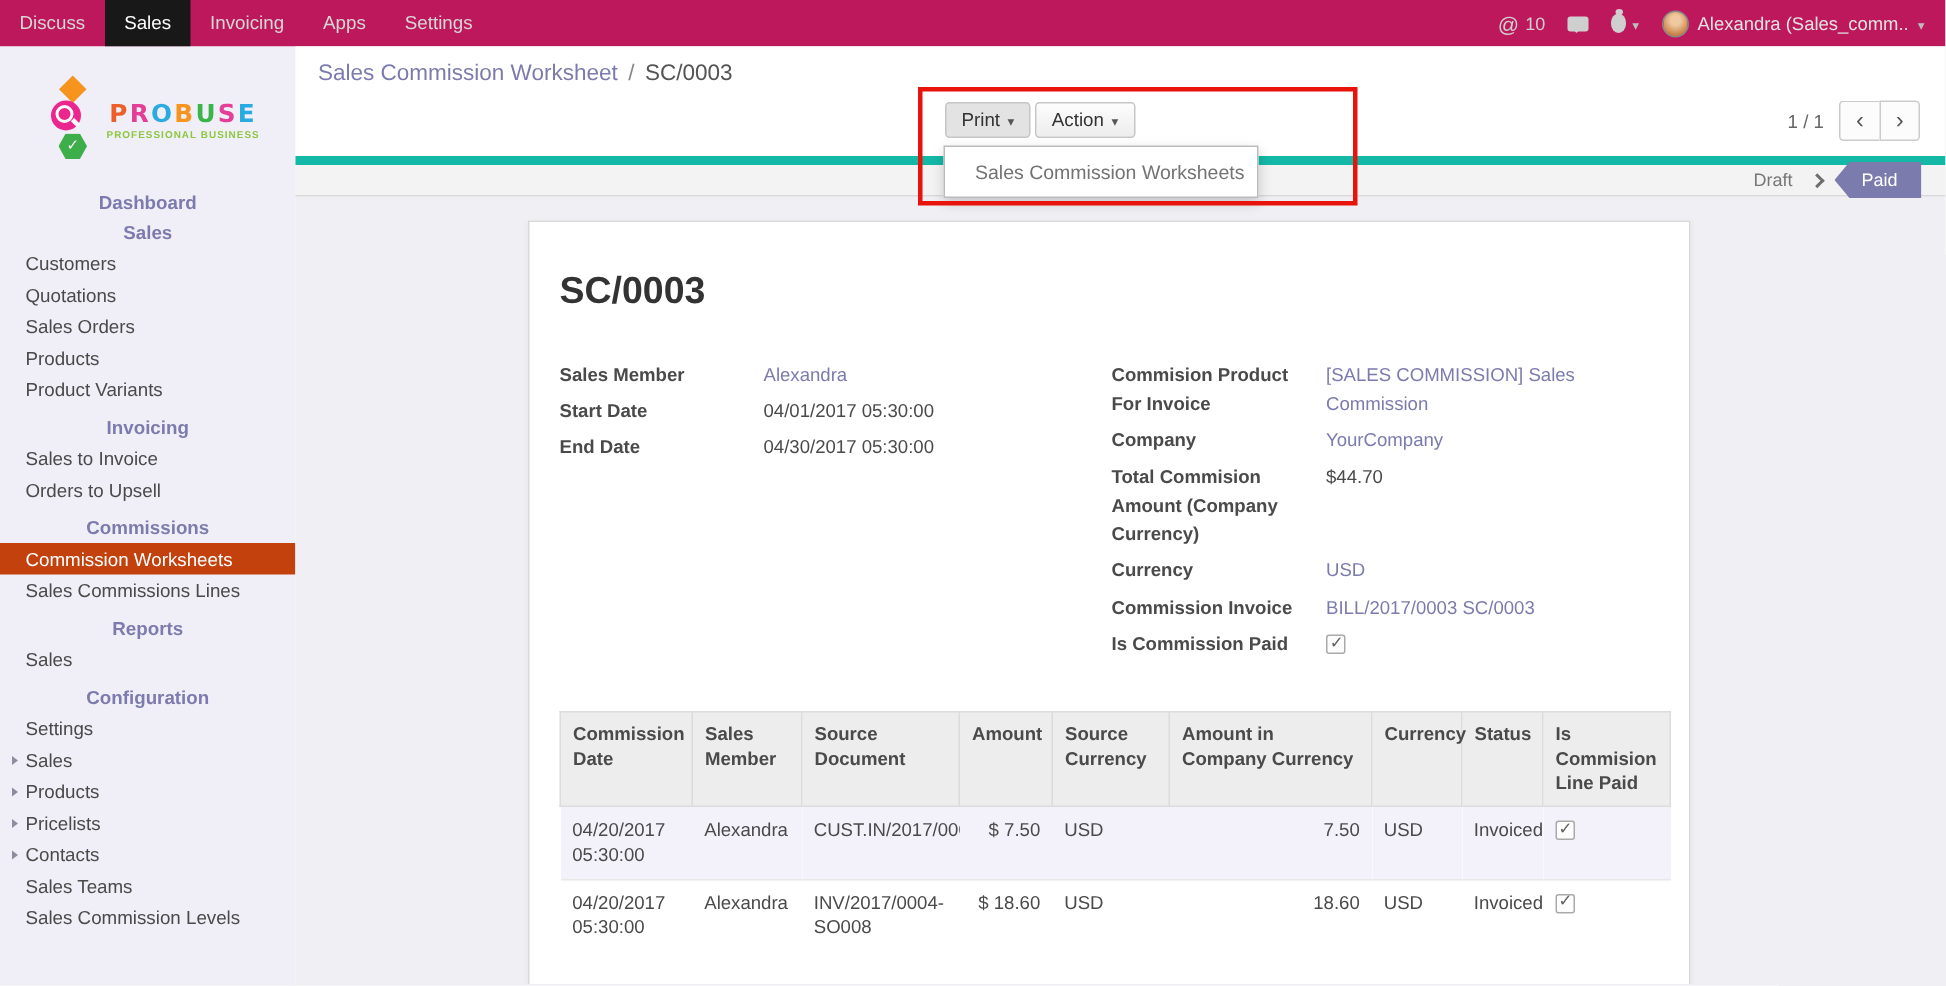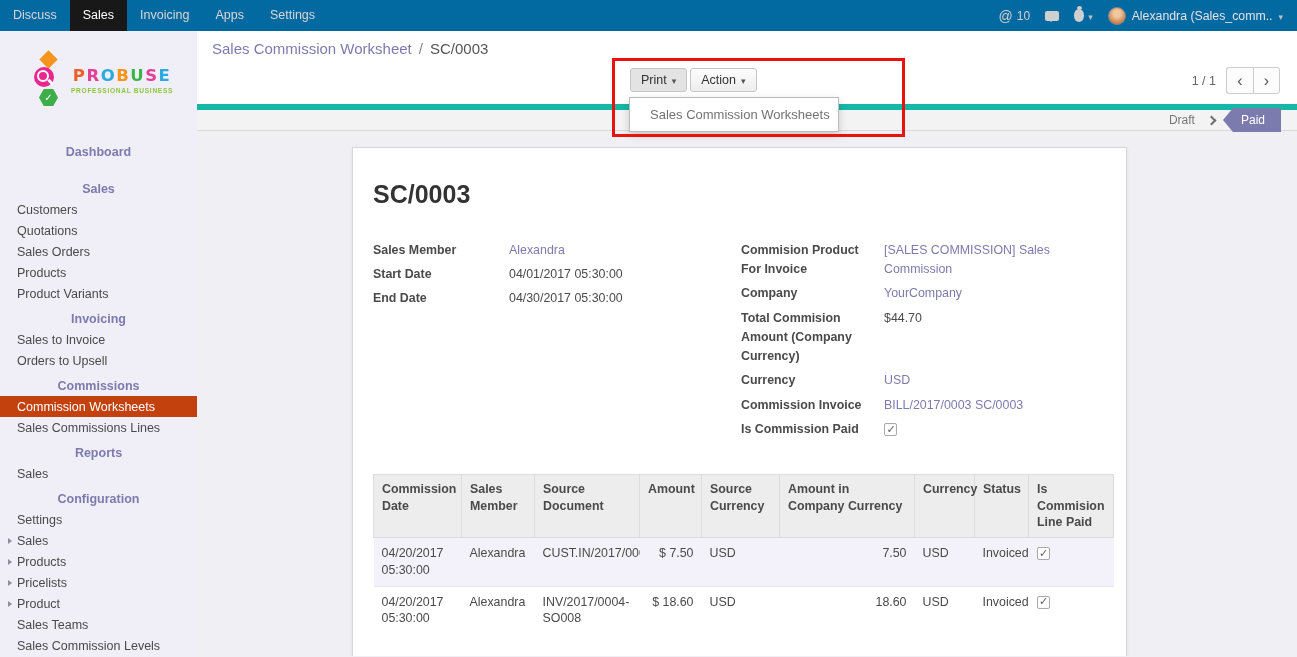--- a/index.html
+++ b/index.html
@@ -1,21 +1,21 @@
 <!DOCTYPE html>
 <html><head>
 <meta charset="utf-8">
 <style>
   * { margin:0; padding:0; box-sizing:border-box; }
   html,body { width:1297px; height:657px; }
   body { font-family:"Liberation Sans",sans-serif; background:#fff; overflow:hidden; }
   .app { width:1297px; height:657px; display:flex; flex-direction:column; }
 
   
-  .topbar { height:31px; flex:0 0 31px; background:#0369a1; display:flex; align-items:stretch; color:#d6d6d6; font-size:12.5px;justify-content:space-between; }
+  .topbar { height:31px; flex:0 0 31px; background:#be185d; display:flex; align-items:stretch; color:#d6d6d6; font-size:12.5px;justify-content:space-between; }
   .tb-menu { display:flex; }
   .tb-item { padding:0 13px; line-height:31px; cursor:pointer; }
   .tb-item.active { background:#181818; color:#fff; }
   .tb-right { margin-left:auto; display:flex; align-items:center; gap:15px; padding-right:14px; }
   .tb-mention { display:flex; align-items:center; gap:4px; cursor:pointer; }
   .at-icon::before { content:"@"; font-size:14px; color:#cfcfcf; }
   .mention-count { font-size:12px; color:#cfcfcf; }
   .chat-icon { width:14px; height:10px; background:#cfcfcf; border-radius:2px; position:relative; display:inline-block; cursor:pointer; }
   .chat-icon::after { content:""; position:absolute; bottom:-4px; left:3px; border:3px solid transparent; border-top-color:#cfcfcf; }
   .tb-debug { display:flex; align-items:center; gap:4px; cursor:pointer; }
@@ -39,21 +39,21 @@
   .shape-lens { position:absolute; top:16px; left:0; width:20px; height:20px; border-radius:50%; background:#ec268f; }
   .shape-lens::before { content:""; position:absolute; top:3px; left:3px; width:8px; height:8px; border:2.5px solid #fff; border-radius:50%; }
   .shape-lens::after { content:""; position:absolute; bottom:2px; right:3px; width:2.5px; height:6px; background:#fff; transform:rotate(-45deg); }
   .shape-hex { position:absolute; top:38px; left:5px; width:19px; height:17px; background:#3dae49; color:#fff;
                clip-path:polygon(25% 0,75% 0,100% 50%,75% 100%,25% 100%,0 50%); text-align:center; }
   .shape-hex::after { content:"✓"; font-size:10px; line-height:17px; color:#fff; }
   .logo-title { font-size:16.5px; font-weight:bold; letter-spacing:1.5px; font-family:"DejaVu Sans",sans-serif; }
   .logo-subtitle { font-size:6.6px; color:#8dc63f; letter-spacing:.7px; font-weight:bold; margin-top:2px; }
   .nav { padding-top:2px; }
   .nav-header { color:#7c7bad; font-weight:bold; padding:3px 9px; margin-top:5px; cursor:pointer; }
-  .nav-header.tight { margin-top:17px; }
+  .nav-header.tight { margin-top:0; }
   .nav-item { display:flex; align-items:center; color:#4a4a4a; padding:3.5px 9px 3.5px 17px; cursor:pointer; }
   .nav-item.selected { background:#c2410c; color:#fff; }
   .nav-caret { width:0; height:0; border-left:4px solid #8e8d9e; border-top:3.5px solid transparent; border-bottom:3.5px solid transparent; margin-right:5px; margin-left:-9px; }
 
   
   .main { flex:1; min-width:0; position:relative; background:#f0eff4; }
   .control-panel { height:73px; background:#fff; position:relative; }
   .breadcrumb { position:absolute; left:15px; top:9px; font-size:15px; white-space:nowrap; }
   .bc-parent { color:#7c7bad; cursor:pointer; }
   .bc-sep { color:#888; margin:0 7px; }
@@ -187,21 +187,21 @@
         <div class="nav-item">
           <span class="nav-caret"></span>
           <span>Products</span>
         </div>
         <div class="nav-item">
           <span class="nav-caret"></span>
           <span>Pricelists</span>
         </div>
         <div class="nav-item">
           <span class="nav-caret"></span>
-          <span>Product</span>
+          <span>Contacts</span>
         </div>
         <div class="nav-item">Sales Teams</div>
         <div class="nav-item">Sales Commission Levels</div>
       </nav>
     </aside>
 
     <main class="main">
 
       <div class="control-panel">
         <div class="breadcrumb">

